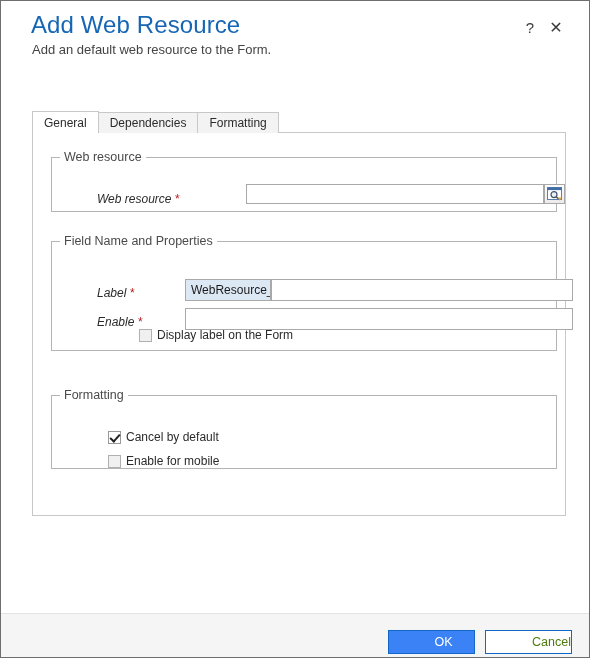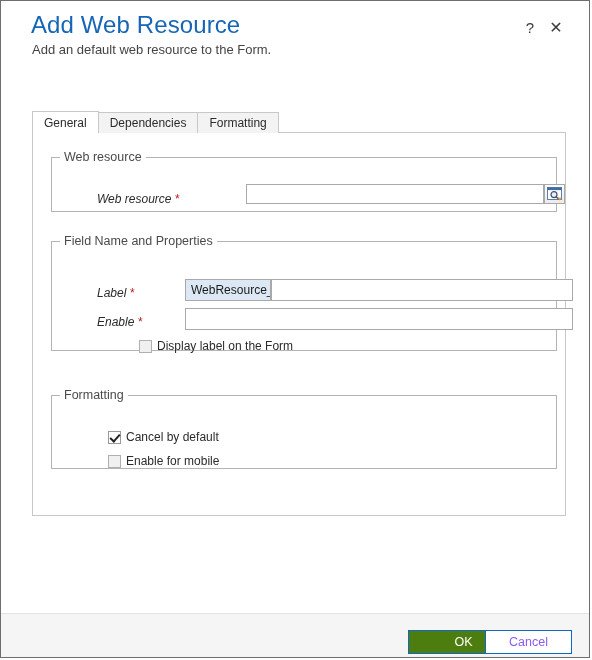--- a/index.html
+++ b/index.html
@@ -245,31 +245,32 @@
     height: 24px;
     font-family: "Liberation Sans", sans-serif;
     font-size: 12.5px;
     box-sizing: border-box;
     cursor: pointer;
     padding: 0;
     line-height: 22px;
     text-align: center;
   }
   .btn-ok {
-    left: 407px;
-    background: #4d7c0f;
+    left: 387px;
+    background: #3b82f6;
     border: 1px solid #1168c4;
     color: #ffffff;
     padding-left: 24px;
   }
   .btn-cancel {
     left: 484px;
     background: #ffffff;
     border: 1px solid #1168c4;
-    color: #8b5cf6;
+    color: #4d7c0f;
+    text-align: right;
   }
 </style>
 </head>
 <body>
 
 <div class="dialog">
 
   <div class="header">
     <div class="title">Add Web Resource</div>
     <div class="subtitle">Add an default web resource to the Form.</div>
@@ -315,21 +316,21 @@
       <span class="prefix" style="left:133px; top:31px; width:86px; height:22px;">WebResource_</span>
 
       <input class="txt" type="text" style="left: 219px; top: 31px; width: 302px; height: 22px;" value="">
 
       <span class="lbl" style="left:45px; top:67px;">
         <span>Enable</span><span class="req">*</span>
       </span>
 
       <input class="txt" type="text" style="left: 133px; top: 60px; width: 388px; height: 22px;" value="">
 
-      <div class="cbrow" style="left:56px; top:91px;padding-left:31px;">
+      <div class="cbrow" style="left:56px; top:80px;padding-left:31px;">
         <span class="cbox"></span>
         <span class="cblabel">Display label on the Form</span>
       </div>
     </fieldset>
 
     <fieldset class="group" id="group-visibility">
       <legend>Formatting</legend>
 
       <div class="cbrow" style="left:56px; top:28px;">
         <span class="cbox checked"></span>

